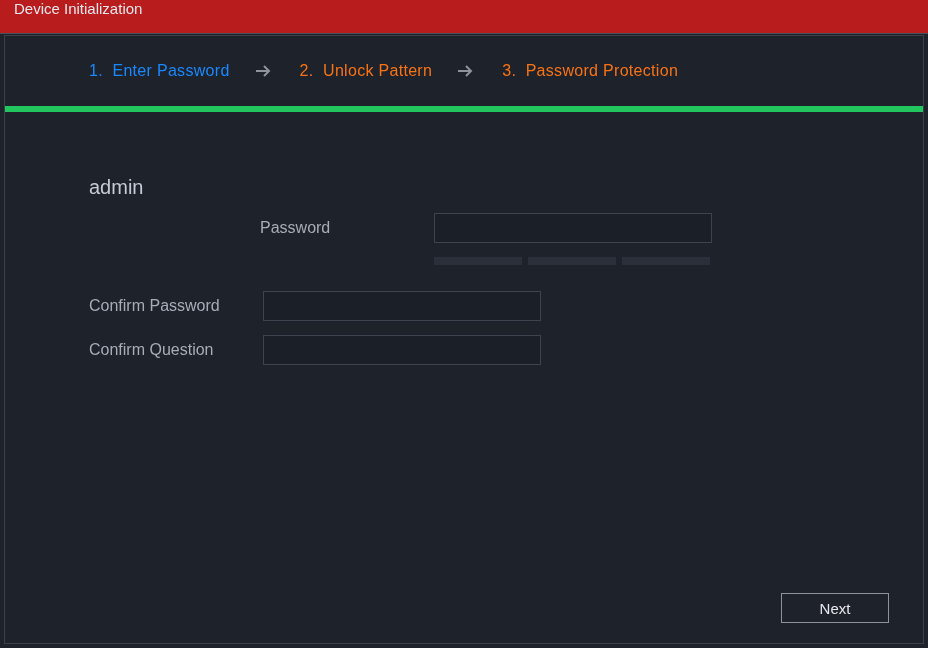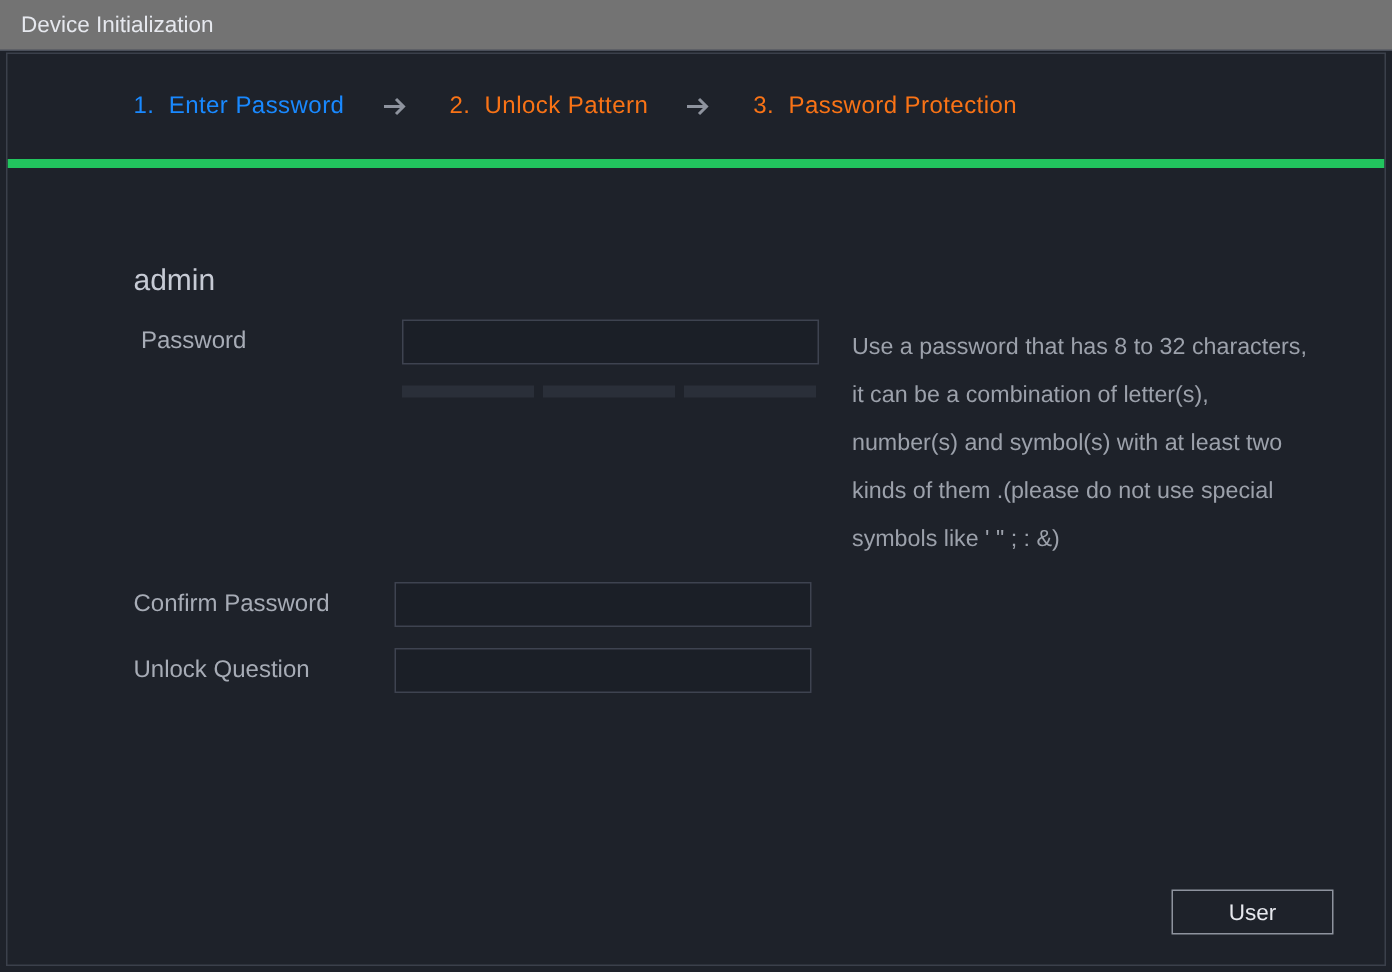--- a/index.html
+++ b/index.html
@@ -16,24 +16,24 @@
     overflow: hidden;
   }
   .window {
     width: 928px;
     height: 648px;
     background: #1e222a;
     position: relative;
   }
   .titlebar {
     height: 34px;
-    background: #737373;
+    background: #b91c1c;
     border-bottom: 1px solid #4a4f5a;
     display: flex;
-    align-items: center;
+    align-items: flex-start;
     padding-left: 14px;
     color: #e6e8ee;
     font-size: 15px;
   }
   .content {
     position: absolute;
     top: 35px;
     left: 4px;
     right: 4px;
     bottom: 4px;
@@ -175,38 +175,37 @@
       <div class="row" style="margin-bottom:12px;justify-content:center;">
         <div class="label">Password</div>
         <div class="field">
           <input type="password" class="input" value="" style="">
           <div class="strength">
             <div class="strength-seg"></div>
             <div class="strength-seg"></div>
             <div class="strength-seg"></div>
           </div>
         </div>
-        <div class="hint">Use a password that has 8 to 32 characters, it can be a combination of letter(s), number(s) and symbol(s) with at least two kinds of them .(please do not use special symbols like ' " ; : &amp;)</div>
       </div>
 
       <div class="row">
         <div class="label">Confirm Password</div>
         <div class="field">
           <input type="password" class="input" value="" style="">
         </div>
       </div>
 
       <div class="row">
-        <div class="label">Unlock Question</div>
+        <div class="label">Confirm Question</div>
         <div class="field">
           <input type="text" class="input" value="" style="">
         </div>
       </div>
 
     </div>
 
     <div class="footer">
-      <button class="btn">User</button>
+      <button class="btn">Next</button>
     </div>
 
   </div>
 
 </div>
 
 </body></html>

